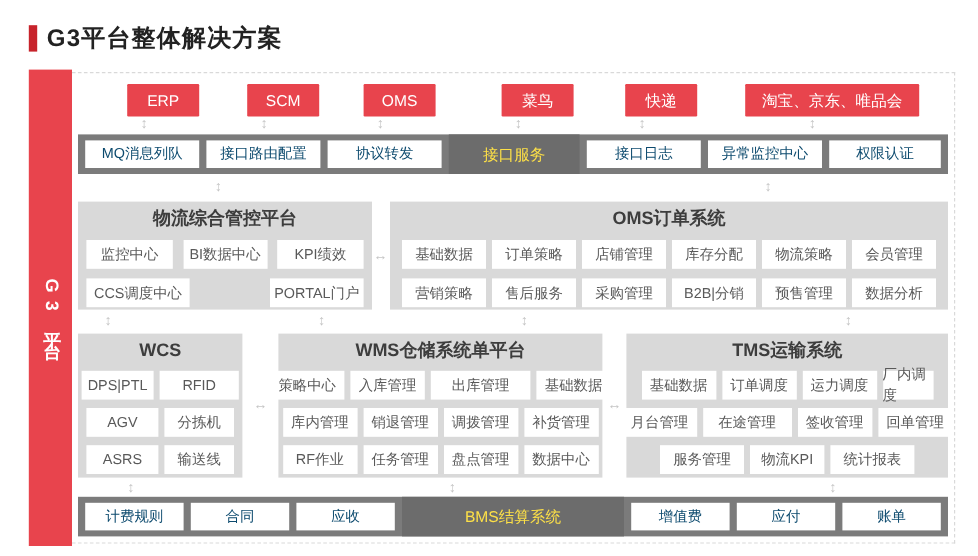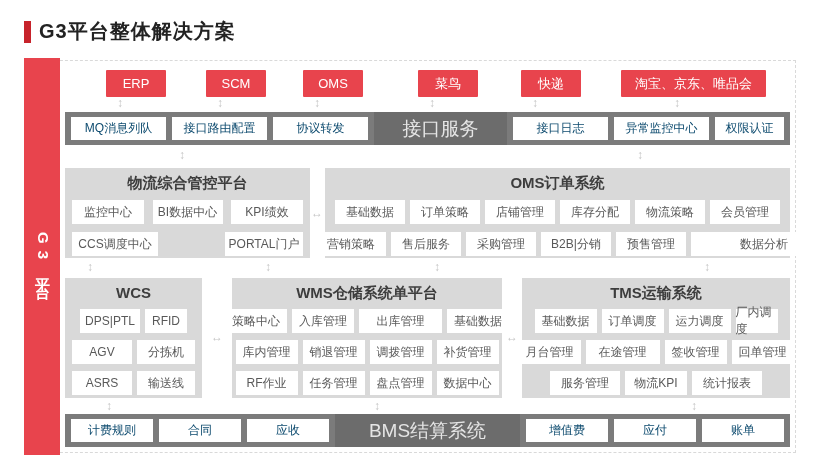--- a/index.html
+++ b/index.html
@@ -8,21 +8,21 @@
   .title-accent{position:absolute;left:24px;top:21px;width:7px;height:22px;background:#c7232b;}
   .page-title{position:absolute;left:39px;top:18px;font-size:20px;font-weight:bold;color:#222;letter-spacing:1px;}
   .diagram-border{position:absolute;left:40px;top:60px;width:756px;height:393px;border:1px dashed #d9d9d9;box-sizing:border-box;}
   .side-bar{position:absolute;left:24px;top:58px;width:36px;height:397px;background:#e8444d;display:flex;align-items:center;justify-content:center;}
   .side-bar span{writing-mode:vertical-rl;text-orientation:mixed;color:#fff;font-size:15px;font-weight:bold;letter-spacing:7px;}
   .src-btn{position:absolute;top:70px;height:27px;background:#e8444d;color:#fff;font-size:13px;display:flex;align-items:center;justify-content:center;border-radius:1px;margin-left:16px;}
   .arr{position:absolute;width:14px;text-align:center;color:#c6c6c6;font-size:12px;font-weight:bold;line-height:12px;}
   .hbar{position:absolute;left:65px;width:725px;height:33px;background:#7b7b7b;display:flex;align-items:center;box-sizing:border-box;padding-right:6px;}
   .wbox{height:23px;background:#ffffff;color:#0c4a6e;font-size:12px;display:flex;align-items:center;justify-content:center;margin-left:6px;flex:0 0 auto;}
   .seg{flex:1 1 auto;align-self:stretch;background:#6c6c6c;margin-left:6px;display:flex;align-items:center;justify-content:center;}
-  .seg span{color:#e5e5e5;font-size:19px;}
+  .seg span{color:#fde047;font-size:13px;}
   .panel{position:absolute;background:#d9d9d9;box-sizing:border-box;}
   .panel-title{text-align:center;font-size:15px;font-weight:600;color:#3d3d3d;padding-top:6px;line-height:18px;}
   .prow{display:flex;justify-content:center;gap:5px;margin-top:8px;padding:0 6px;}
   .pbox{background:#fff;color:#595959;font-size:12px;height:24px;display:flex;align-items:center;justify-content:center;flex:0 0 auto;}
 </style>
 </head>
 <body>
 
 <div class="stage">
 
@@ -50,21 +50,21 @@
 
   <div class="hbar" style="top:112px;">
     <div class="wbox" style="width:95px;">MQ消息列队</div>
     <div class="wbox" style="width:95px;">接口路由配置</div>
     <div class="wbox" style="width:95px;">协议转发</div>
     <div class="seg">
       <span>接口服务</span>
     </div>
     <div class="wbox" style="width:95px;">接口日志</div>
     <div class="wbox" style="width:95px;">异常监控中心</div>
-    <div class="wbox" style="width:69px;text-align:center;">权限认证</div>
+    <div class="wbox" style="width:93px;text-align:center;">权限认证</div>
   </div>
 
   <div class="arr" style="left:175px;top:149px;">↕</div>
   <div class="arr" style="left:633px;top:149px;">↕</div>
 
   <div class="panel" style="left:65px;top:168px;width:245px;height:90px;">
     <div class="panel-title">物流综合管控平台</div>
     <div class="prow" style="justify-content:space-between;padding:0 7px;">
       <div class="pbox" style="width:72px;">监控中心</div>
       <div class="pbox" style="width:70px;">BI数据中心</div>
@@ -87,34 +87,34 @@
       <div class="pbox" style="width:70px;">库存分配</div>
       <div class="pbox" style="width:70px;">物流策略</div>
       <div class="pbox" style="width:70px;">会员管理</div>
     </div>
     <div class="prow">
       <div class="pbox" style="width:70px;">营销策略</div>
       <div class="pbox" style="width:70px;">售后服务</div>
       <div class="pbox" style="width:70px;">采购管理</div>
       <div class="pbox" style="width:70px;">B2B|分销</div>
       <div class="pbox" style="width:70px;">预售管理</div>
-      <div class="pbox" style="width:70px;padding-left:38px;">数据分析</div>
+      <div class="pbox" style="width:70px;">数据分析</div>
     </div>
   </div>
 
   <div class="arr" style="left:83px;top:261px;">↕</div>
   <div class="arr" style="left:261px;top:261px;">↕</div>
   <div class="arr" style="left:430px;top:261px;">↕</div>
   <div class="arr" style="left:700px;top:261px;">↕</div>
 
   <div class="panel" style="left:65px;top:278px;width:137px;height:120px;">
     <div class="panel-title">WCS</div>
     <div class="prow" style="margin-top:7px;">
       <div class="pbox" style="width:60px;">DPS|PTL</div>
-      <div class="pbox" style="width:42px;">RFID</div>
+      <div class="pbox" style="width:66px;">RFID</div>
     </div>
     <div class="prow" style="margin-top:7px;">
       <div class="pbox" style="width:60px;">AGV</div>
       <div class="pbox" style="width:58px;">分拣机</div>
     </div>
     <div class="prow" style="margin-top:7px;">
       <div class="pbox" style="width:60px;">ASRS</div>
       <div class="pbox" style="width:58px;">输送线</div>
     </div>
   </div>

